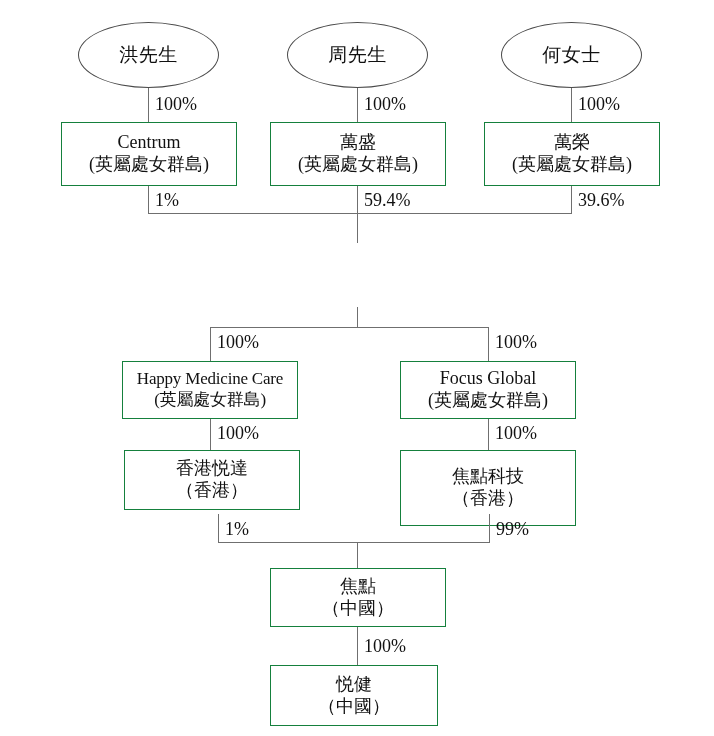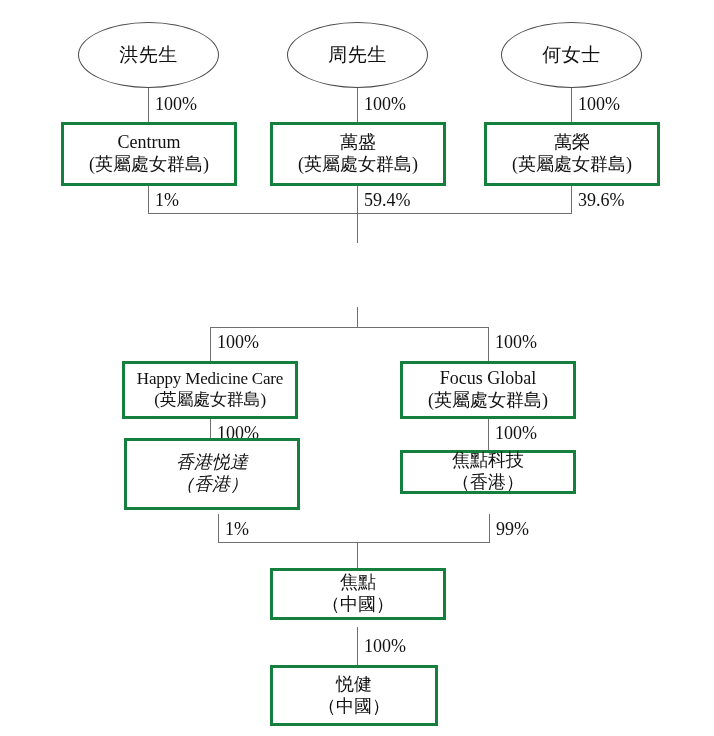--- a/index.html
+++ b/index.html
@@ -30,21 +30,21 @@
     justify-content: center;
     text-align: center;
     font-size: 19px;
     line-height: 1.25;
     letter-spacing: 0.5px;
   }
   
   .node-box {
     position: absolute;
     box-sizing: border-box;
-    border: 3px solid #15803d;
+    border: 1px solid #15803d;
     background: #ffffff;
     display: flex;
     flex-direction: column;
     align-items: center;
     justify-content: center;
     text-align: center;
     padding: 0 2px;
   }
   .node-box .line1 {
     font-size: 18px;
@@ -148,39 +148,39 @@
     <span class="line1">Focus Global</span>
     <span class="line2">(英屬處女群島)</span>
   </div>
 
   <div class="v-line" style="left:210px; top:419px; height:31px;"></div>
   <div class="pct-label" style="left:217px; top:424px;">100%</div>
 
   <div class="v-line" style="left:488px; top:419px; height:31px;"></div>
   <div class="pct-label" style="left:495px; top:424px;">100%</div>
 
-  <div class="node-box" style="left:124px; top:438px; width:176px; height:72px;font-style:italic;">
+  <div class="node-box" style="left:124px; top:450px; width:176px; height:60px;">
     <span class="line1">香港悦達</span>
     <span class="line2">（香港）</span>
   </div>
-  <div class="node-box" style="left:400px; top:450px; width:176px; height:44px;">
+  <div class="node-box" style="left:400px; top:450px; width:176px; height:76px;">
     <span class="line1">焦點科技</span>
     <span class="line2">（香港）</span>
   </div>
 
   <div class="v-line" style="left:218px; top:514px; height:29px;"></div>
   <div class="pct-label" style="left:225px; top:520px;">1%</div>
 
   <div class="v-line" style="left:489px; top:514px; height:29px;"></div>
   <div class="pct-label" style="left:496px; top:520px;">99%</div>
 
   <div class="h-line" style="left:218px; top:542px; width:272px;"></div>
   <div class="v-line" style="left:357px; top:542px; height:26px;"></div>
 
-  <div class="node-box" style="left:270px; top:568px; width:176px; height:52px;">
+  <div class="node-box" style="left:270px; top:568px; width:176px; height:59px;">
     <span class="line1">焦點</span>
     <span class="line2">（中國）</span>
   </div>
 
   <div class="v-line" style="left:357px; top:627px; height:38px;"></div>
   <div class="pct-label" style="left:364px; top:637px;">100%</div>
 
   <div class="node-box" style="left:270px; top:665px; width:168px; height:61px;">
     <span class="line1">悦健</span>
     <span class="line2">（中國）</span>

